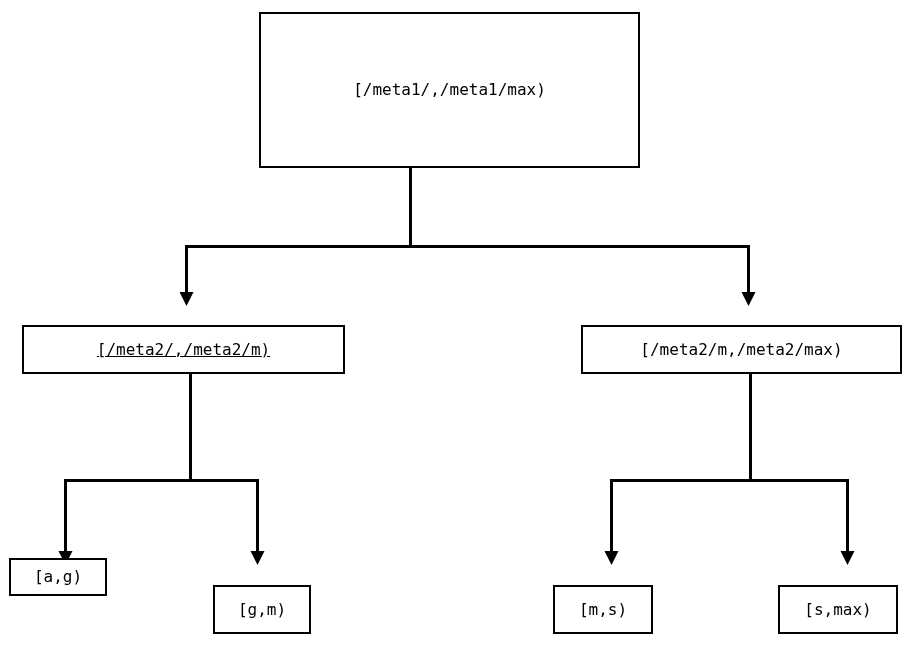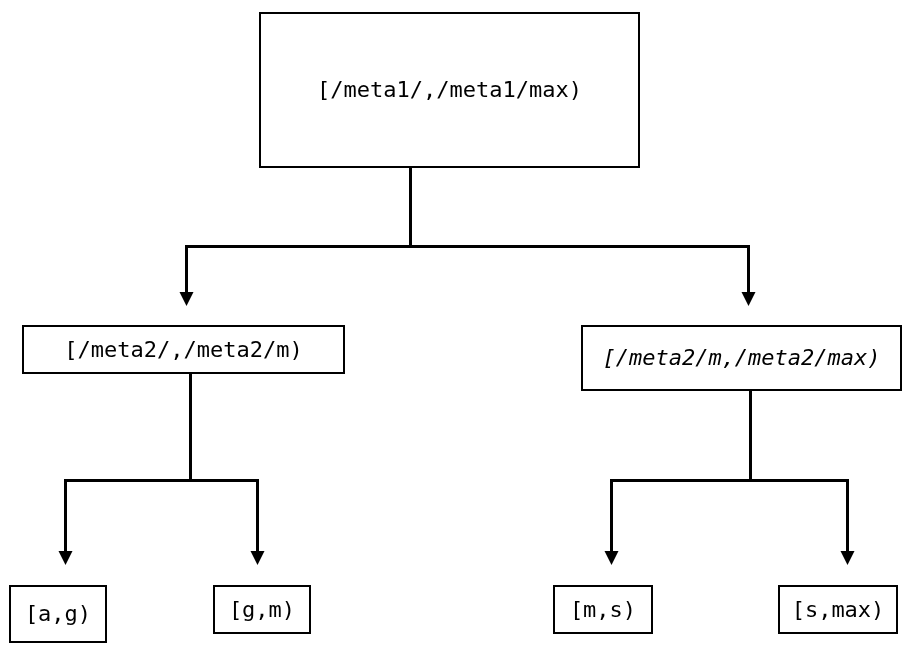--- a/index.html
+++ b/index.html
@@ -28,52 +28,52 @@
   .node-box {
     position: absolute;
     box-sizing: border-box;
     border: 2px solid #000000;
     background: #ffffff;
     display: flex;
     align-items: center;
     justify-content: center;
     color: #000000;
     font-family: "DejaVu Sans Mono", monospace;
-    font-size: 22px;
+    font-size: 16px;
     line-height: 1;
     letter-spacing: 0;
     white-space: pre;
   }
   
   #node-root {
     left: 259px;
     top: 12px;
     width: 381px;
     height: 156px;
   }
   
   #node-meta2-lower {
     left: 22px;
     top: 325px;
     width: 323px;
     height: 49px;
+    text-decoration: underline;
   }
   #node-meta2-upper {
     left: 581px;
     top: 325px;
     width: 321px;
-    height: 66px;
-    font-style: italic;
+    height: 49px;
   }
   
   #node-leaf-ag {
     left: 9px;
-    top: 585px;
+    top: 558px;
     width: 98px;
-    height: 58px;
+    height: 38px;
   }
   #node-leaf-gm {
     left: 205px;
     top: 585px;
     width: 98px;
     height: 49px;
     margin-left: 8px;
   }
   #node-leaf-ms {
     left: 553px;

